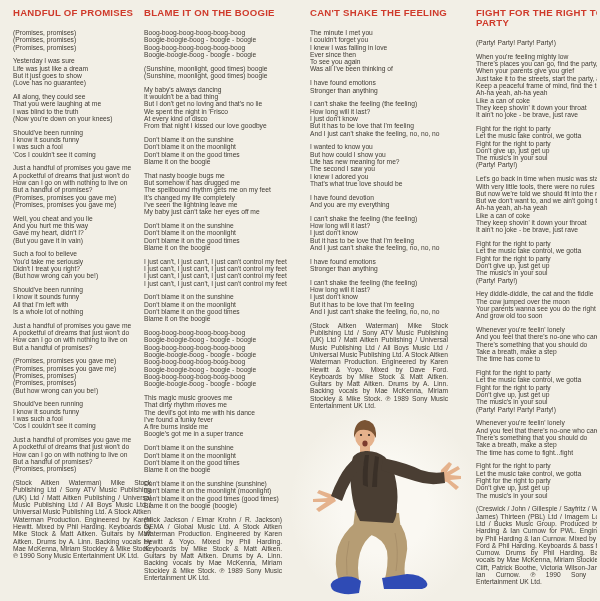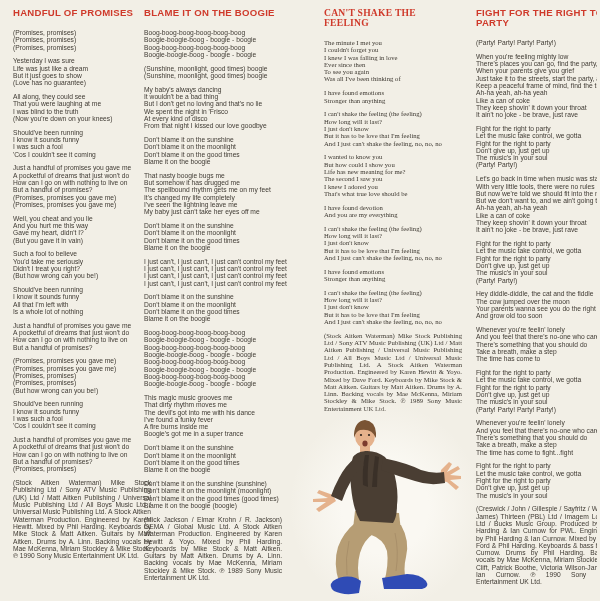--- a/index.html
+++ b/index.html
@@ -18,21 +18,21 @@
     position:relative;width:597px;height:601px;overflow:hidden;background:var(--bg);
   }
   .columns{position:absolute;inset:0;}
   .col{
     position:absolute;top:8px;width:138px;
     color:var(--ink);
     font-size:6.7px;line-height:7.3px;letter-spacing:0px;
   }
   .col:nth-child(1){left:13px;}
   .col:nth-child(2){left:144px;}
-  .col:nth-child(3){left:324px;font-family:Liberation Serif, serif;}
+  .col:nth-child(3){left:310px;}
   .col:nth-child(4){left:476px;}
   .title{
     margin:0 0 11px 0;
     font-size:9.6px;line-height:10px;font-weight:bold;
     letter-spacing:.25px;
     color:var(--accent);
   }
   .stanza{
     margin:0 0 6.5px 0;
     white-space:nowrap; 

